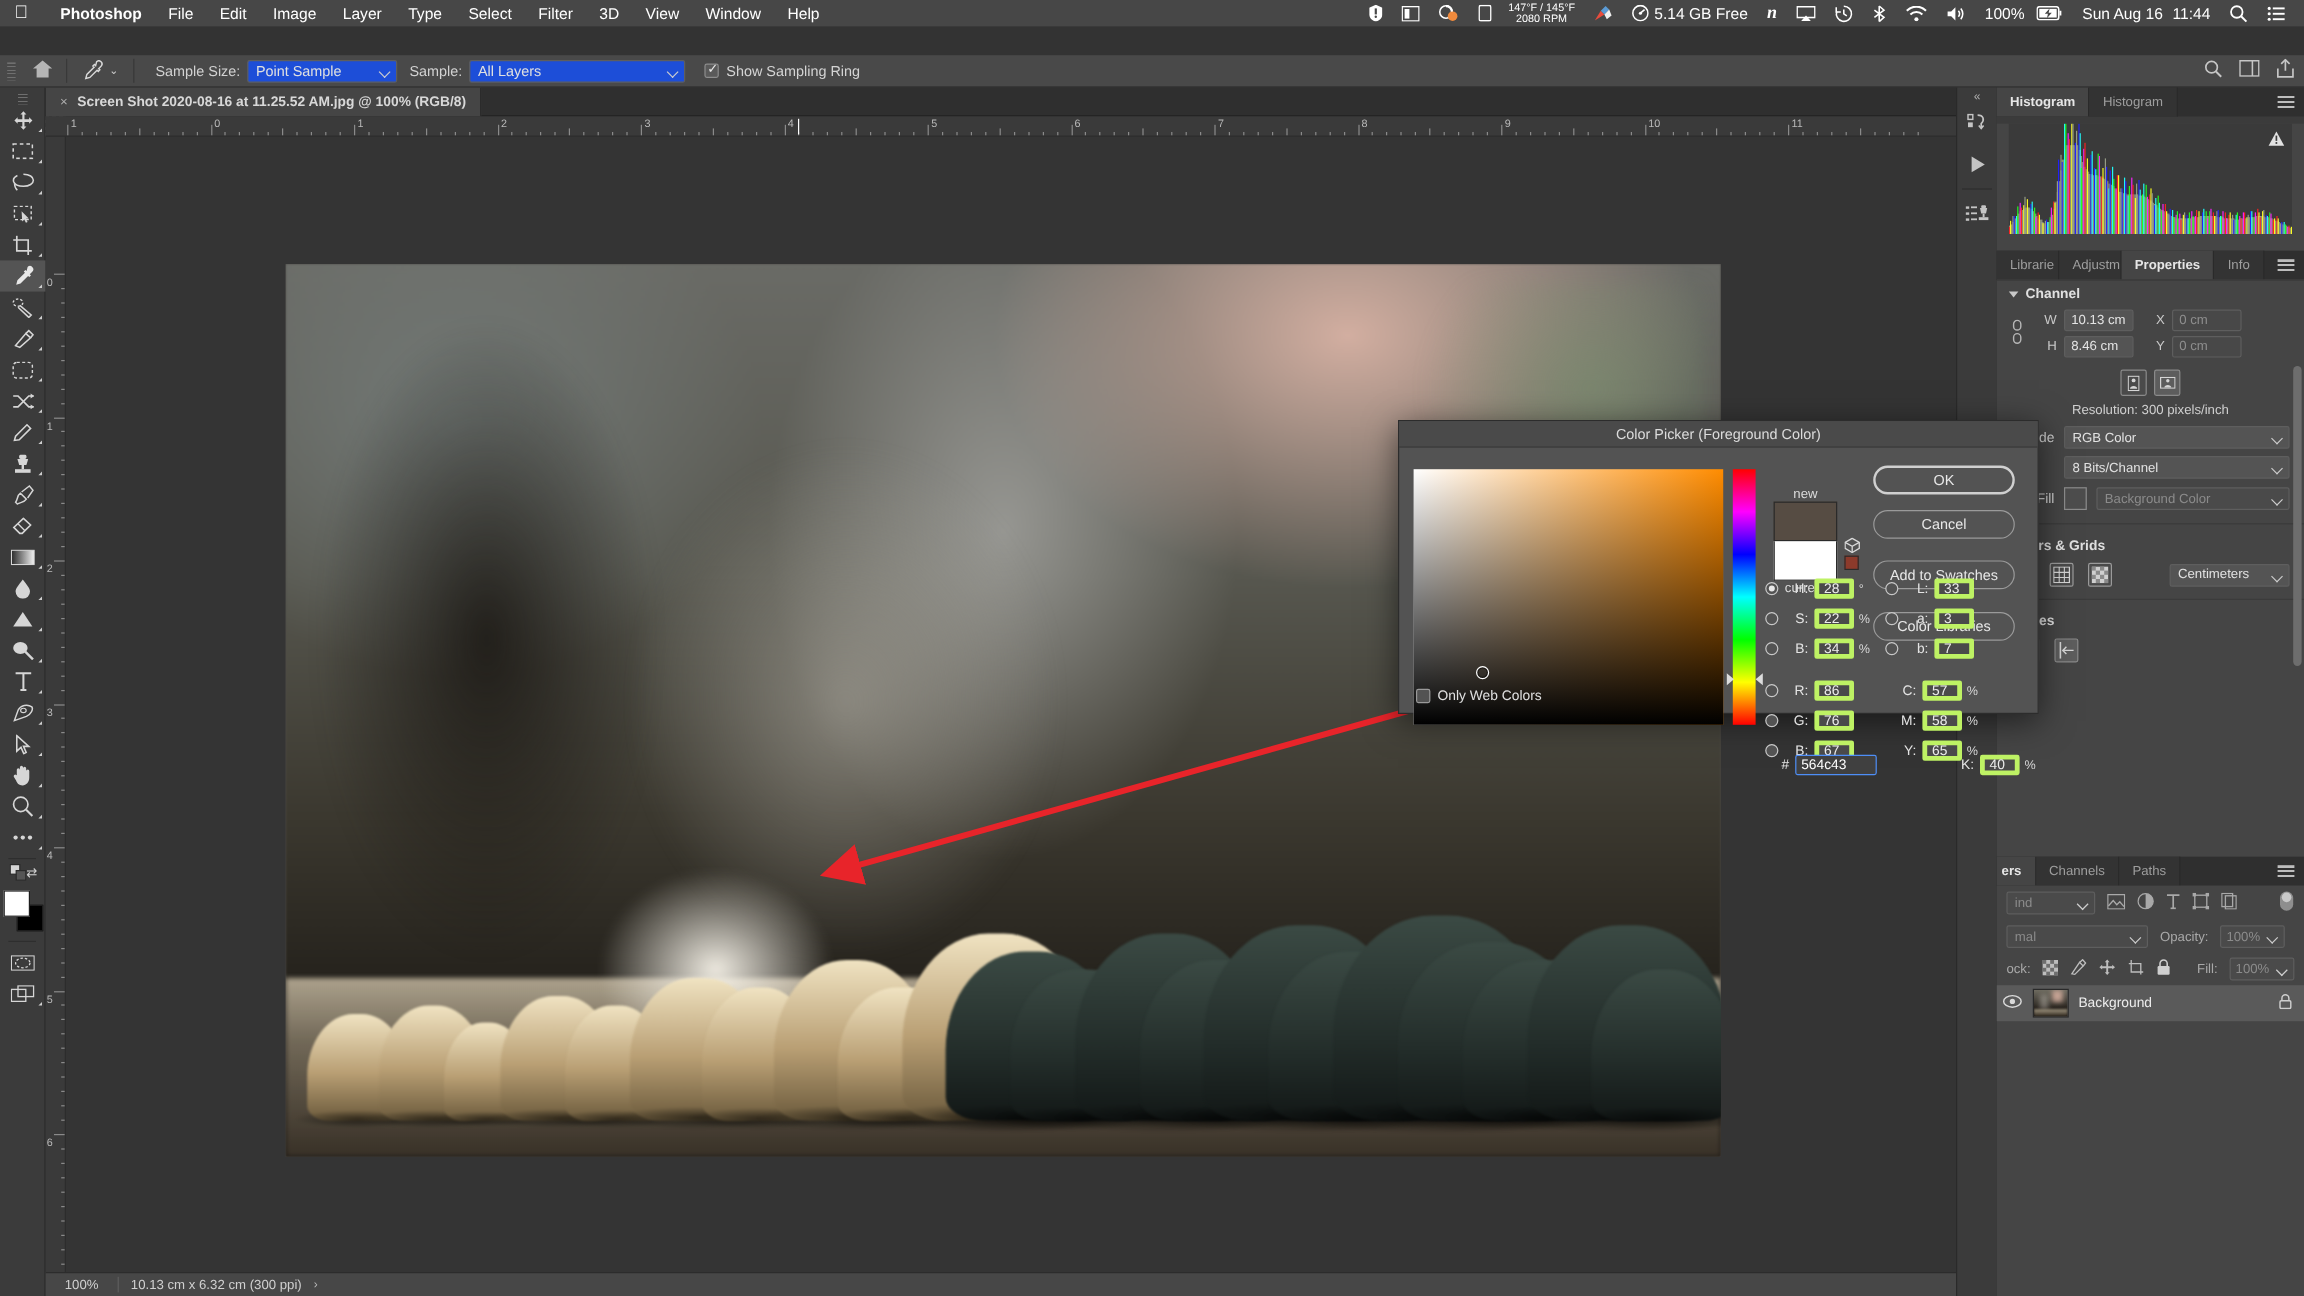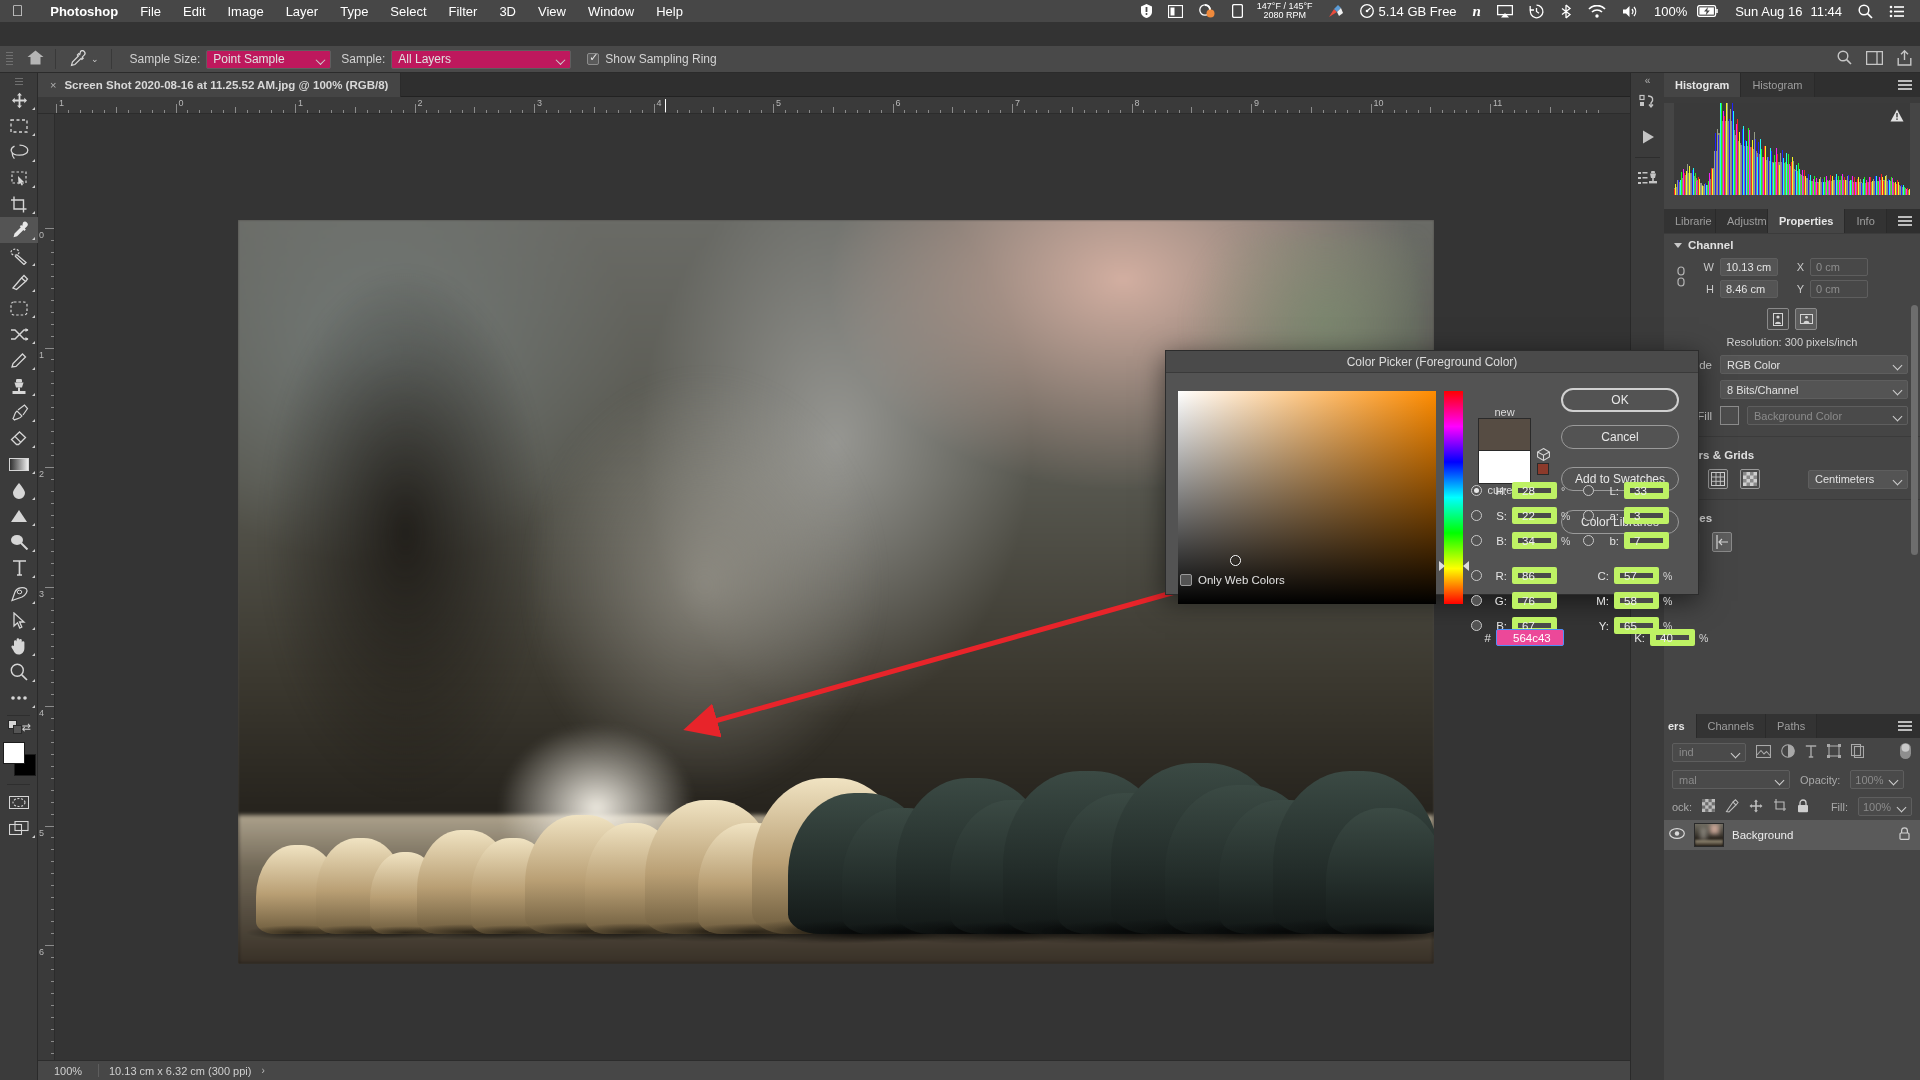--- a/index.html
+++ b/index.html
@@ -47,21 +47,21 @@
     display: flex; align-items: center; color: #d4d4d4; font-size: 12px;
   }
   .grip { width: 11px; height: 16px; margin-left: 4px;
     background-image: repeating-linear-gradient(to bottom, #7a7a7a 0 1px, transparent 1px 3px);
     background-size: 7px 100%; background-repeat: no-repeat; background-position: 2px 1px; opacity:.8; }
   .home-ico { margin-left: 8px; width: 24px; text-align:center; font-size: 14px; color:#b5b5b5; }
   .ob-sep { width: 1px; height: 20px; background: #393939; margin: 0 8px; }
   .tool-chip { display:flex; align-items:center; gap:5px; padding: 0 4px; }
   .ob-label { margin-left: 10px; margin-right: 6px; color: #d2d2d2; font-size: 12px; }
   .ob-select {
-    background: #be185d; border: 1px solid #5e5e5e; border-radius: 2px;
+    background: #1d4ed8; border: 1px solid #5e5e5e; border-radius: 2px;
     color: #e0e0e0; font-size: 12px; height: 19px; padding: 0 18px 0 6px;
     display: flex; align-items: center; position: relative; white-space: nowrap;
   }
   .ob-select::after {
     content: ""; position: absolute; right: 6px; top: 7px;
     width: 6px; height: 6px; border-right: 1.3px solid #cfcfcf; border-bottom: 1.3px solid #cfcfcf;
     transform: rotate(45deg) translate(-1px,-1px);
   }
   .ob-check { display:flex; align-items:center; gap:6px; margin-left: 16px; }
   .cbox { width: 12px; height: 12px; border: 1px solid #8d8d8d; border-radius: 2px; background: #5a5a5a; position: relative; }
@@ -252,24 +252,24 @@
   .pbtn.primary { border-color:#d0d0d0; border-width:2px; }
   .webchk { position:absolute; left:14px; top:223px; display:flex; align-items:center; gap:6px; color:#e0e0e0; font-size:11.5px; }
   .webchk .box { width:12px;height:12px;border:1px solid #9a9a9a;border-radius:2px;background:#535353; }
 
   .num-grid { position:absolute; left:305px; top:127px; width:225px; }
   .nrow { display:flex; align-items:center; height:25px; }
   .radio { width:11px;height:11px;border-radius:50%;border:1.5px solid #c9c9c9;background:#535353; position:relative; }
   .radio.on::after { content:""; position:absolute; left:2px; top:2px; width:5px;height:5px;border-radius:50%;background:#e8e8e8; }
   .nlab { width:20px; text-align:right; color:#e4e4e4; font-size:11.5px; margin-left:5px; margin-right:5px; }
   .nlab.w { width:26px; }
-  .ninput { background:#4a4a4a; border:6px solid #bef264; border-radius:2px; height:17px; width:45px; color:#ededed; font-size:11.5px; display:flex;align-items:center;padding:0 4px; }
+  .ninput { background:#4a4a4a; border:4px solid #bef264; border-radius:2px; height:17px; width:33px; color:#ededed; font-size:11.5px; display:flex;align-items:center;padding:0 4px; }
   .nunit { color:#d5d5d5; font-size:10.5px; margin-left:4px; width:10px; }
   .hexrow { position:absolute; left:305px; top:278px; display:flex; align-items:center; }
-  .hexinput { background:#ec4899; border:1px solid #4e8ef7; border-radius:2px; height:17px; width:68px; color:#ffffff; font-size:11.5px; display:flex;align-items:center;padding:0 16px; }
+  .hexinput { background:#404040; border:1px solid #4e8ef7; border-radius:2px; height:17px; width:68px; color:#ffffff; font-size:11.5px; display:flex;align-items:center;padding:0 4px; }
 </style>
 </head>
 <body>
 
 <div id="app">
 
   <div class="macbar">
     <div class="macbar-left">
       <span class="apple-logo"></span>
       <span class="mitem bold">Photoshop</span>

